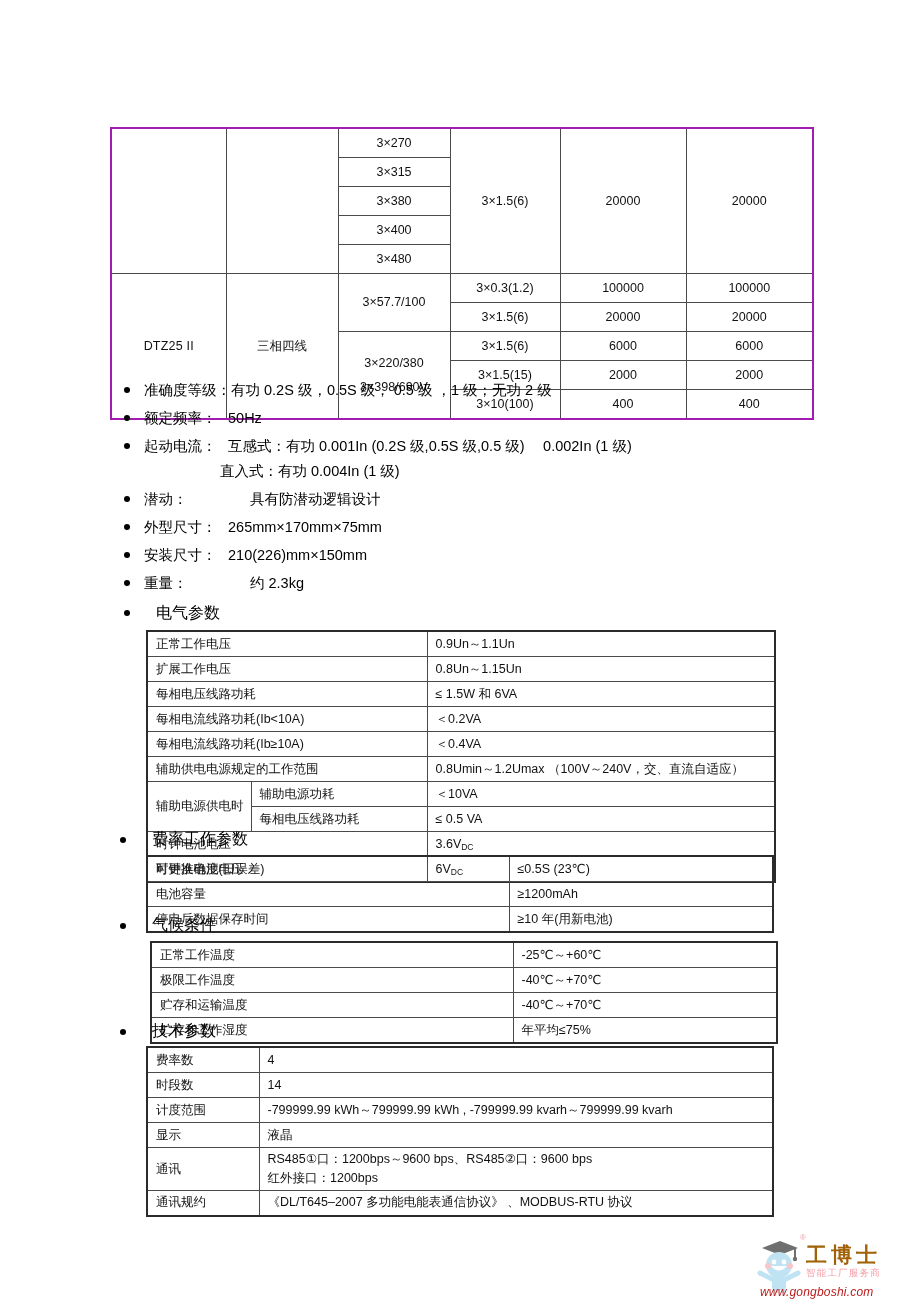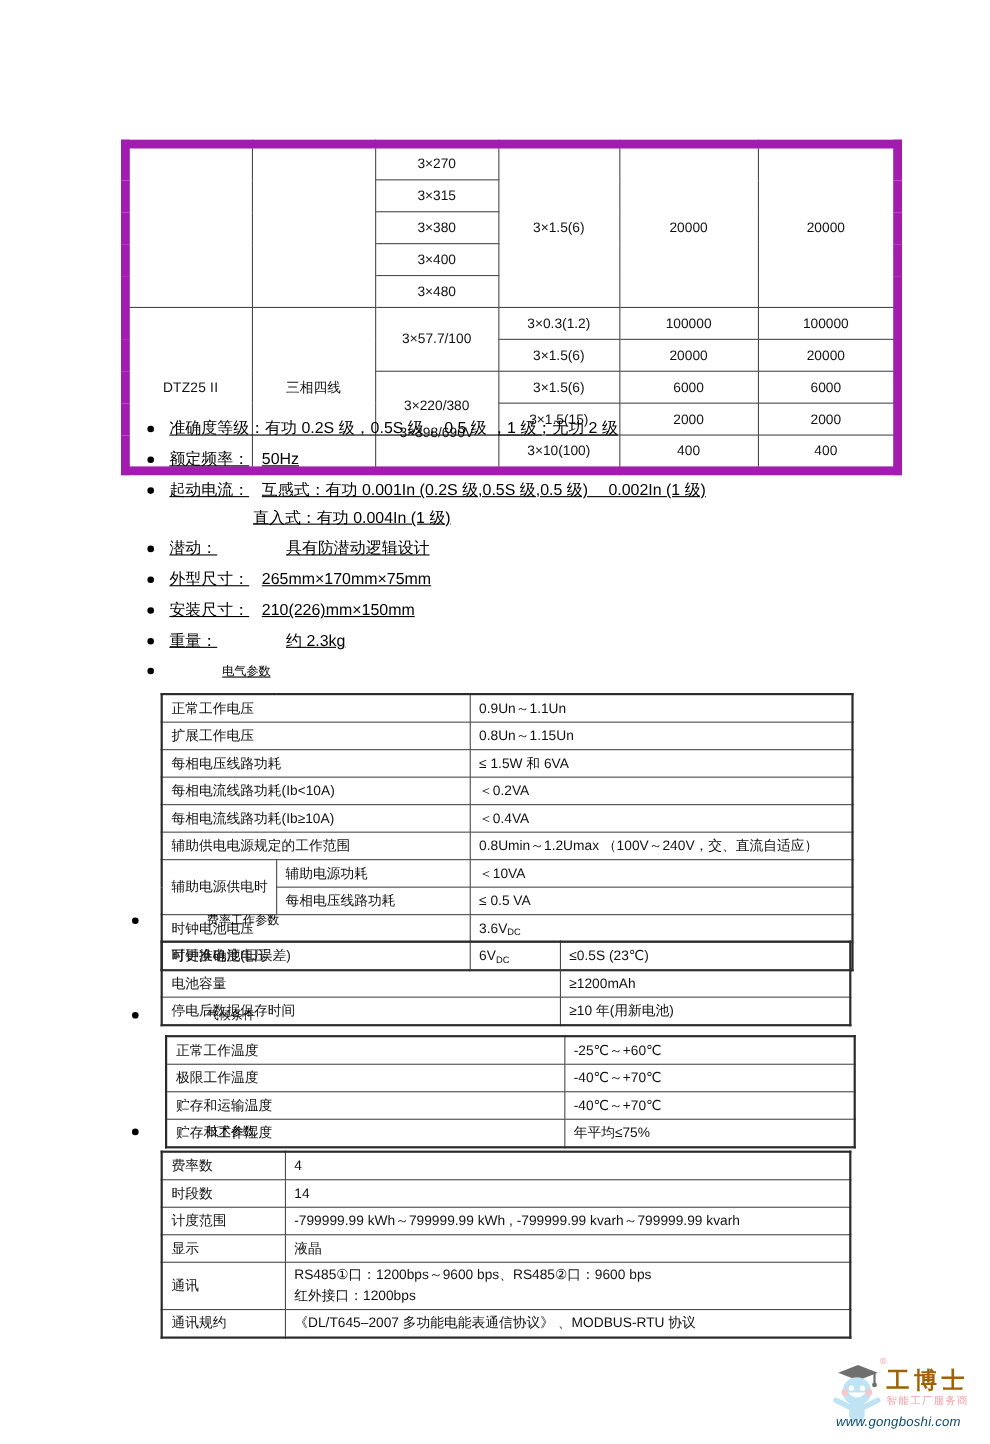--- a/index.html
+++ b/index.html
@@ -34,41 +34,40 @@
     line-height: 1.45;
     color: #111;
   }
 
   
   #top-table {
     position: absolute;
     left: 110px;
     top: 127px;
     width: 702px;
-    border: 8px solid #a21caf;
+    border: 2px solid #a21caf;
   }
   #top-table td {
     text-align: center;
     font-size: 12.5px;
     height: 24px;
   }
   #top-table td.multi {
     line-height: 1.95;
   }
   #top-table .model {
     letter-spacing: 0.2px;
   }
 
   
   .bullets {
     position: absolute;
-    left: 134px;
+    left: 124px;
     top: 381px;
     width: 760px;
-    text-decoration: underline;
   }
   .bullet-row {
     display: flex;
     align-items: flex-start;
     margin-bottom: 8.5px;
     font-size: 14.5px;
     line-height: 1.35;
   }
   .bullet-dot {
     flex: 0 0 auto;
@@ -97,22 +96,21 @@
     margin-top: -3px;
     margin-bottom: 8.5px;
   }
   .lbl-pad {
     display: inline-block;
     min-width: 84px;
   }
   .heading-bullet {
     display: flex;
     align-items: center;
-    font-size: 11px;
-    gap: 36px;
+    font-size: 16px;
   }
   .heading-bullet .bullet-dot { padding-top: 0; }
   .heading-bullet .htxt { margin-left: 12px; }
 
   
   .sec-table {
     position: absolute;
     border: 2px solid #2b2b2b;
   }
   .sec-table td {
@@ -171,21 +169,21 @@
     top: 34px;
     font-size: 9.5px;
     letter-spacing: 1.2px;
     color: #f4a0a8;
   }
   #watermark .wm-url {
     position: absolute;
     left: 12px;
     top: 52px;
     font-size: 12px;
-    color: #0c4a6e;
+    color: #b91c1c;
     font-style: italic;
     letter-spacing: 0.2px;
   }
   #watermark .wm-reg {
     position: absolute;
     left: 52px;
     top: 0px;
     font-size: 8px;
     color: #f4a0a8;
   }

